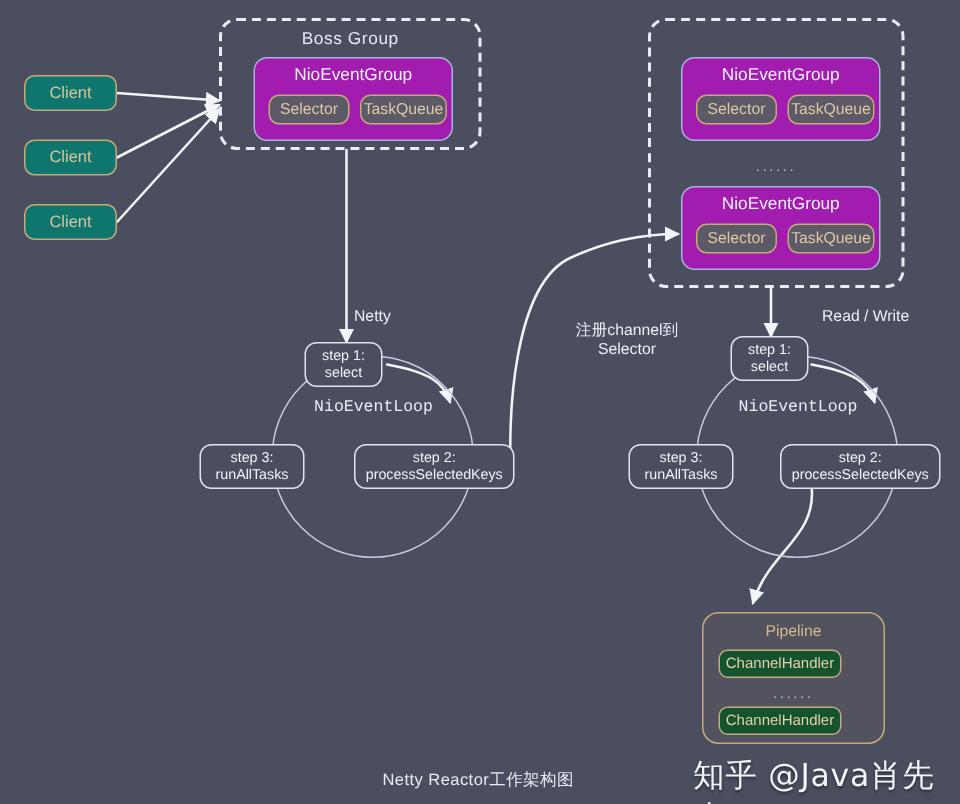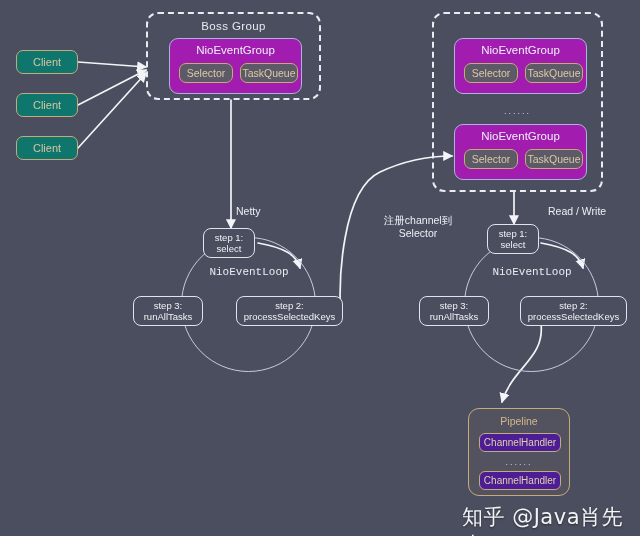--- a/index.html
+++ b/index.html
@@ -83,21 +83,21 @@
     border:1.6px solid #c8a97a;border-radius:11px;
     background:#53525f;
   }
   .pipeline-title{
     position:absolute;left:0;right:0;top:6px;text-align:center;
     color:#d3b98e;font-size:10.5px;
   }
   .handler{
     position:absolute;box-sizing:border-box;
     border:1.3px solid #c3aa80;border-radius:6px;
-    background:#4c1d95;color:#e3cfa9;font-size:10px;
+    background:#14532d;color:#e3cfa9;font-size:10px;
     display:flex;align-items:center;justify-content:center;
   }
   .dots{
     position:absolute;color:#cfd4e0;font-size:9px;letter-spacing:2px;
     text-align:center;
   }
 
   .caption{
     position:absolute;color:#e8ebf2;font-size:11px;letter-spacing:.3px;
   }
@@ -227,27 +227,28 @@
   <div class="step" style="left:520px;top:296px;width:107px;height:30px;">
     <span>step 2:</span>
     <span>processSelectedKeys</span>
   </div>
 
   <div class="step" style="left:419px;top:296px;width:70px;height:30px;">
     <span>step 3:</span>
     <span>runAllTasks</span>
   </div>
 
-  <div class="pipeline" style="left:468px;top:408px;width:102px;height:88px;">
+  <div class="pipeline" style="left:468px;top:408px;width:122px;height:88px;">
     <div class="pipeline-title">Pipeline</div>
     <div class="handler" style="left:10px;top:24px;width:82px;height:19px;">
       <span>ChannelHandler</span>
     </div>
     <div class="dots" style="left:0;right:0;top:48px;">......</div>
     <div class="handler" style="left:10px;top:62px;width:82px;height:19px;">
       <span>ChannelHandler</span>
     </div>
   </div>
 
+  <div class="caption" style="left:255px;top:512px;">Netty Reactor工作架构图</div>
 
   <div class="watermark" style="left:462px;top:503px;">知乎 @Java肖先生</div>
 
 </div>
 
 </body></html>

